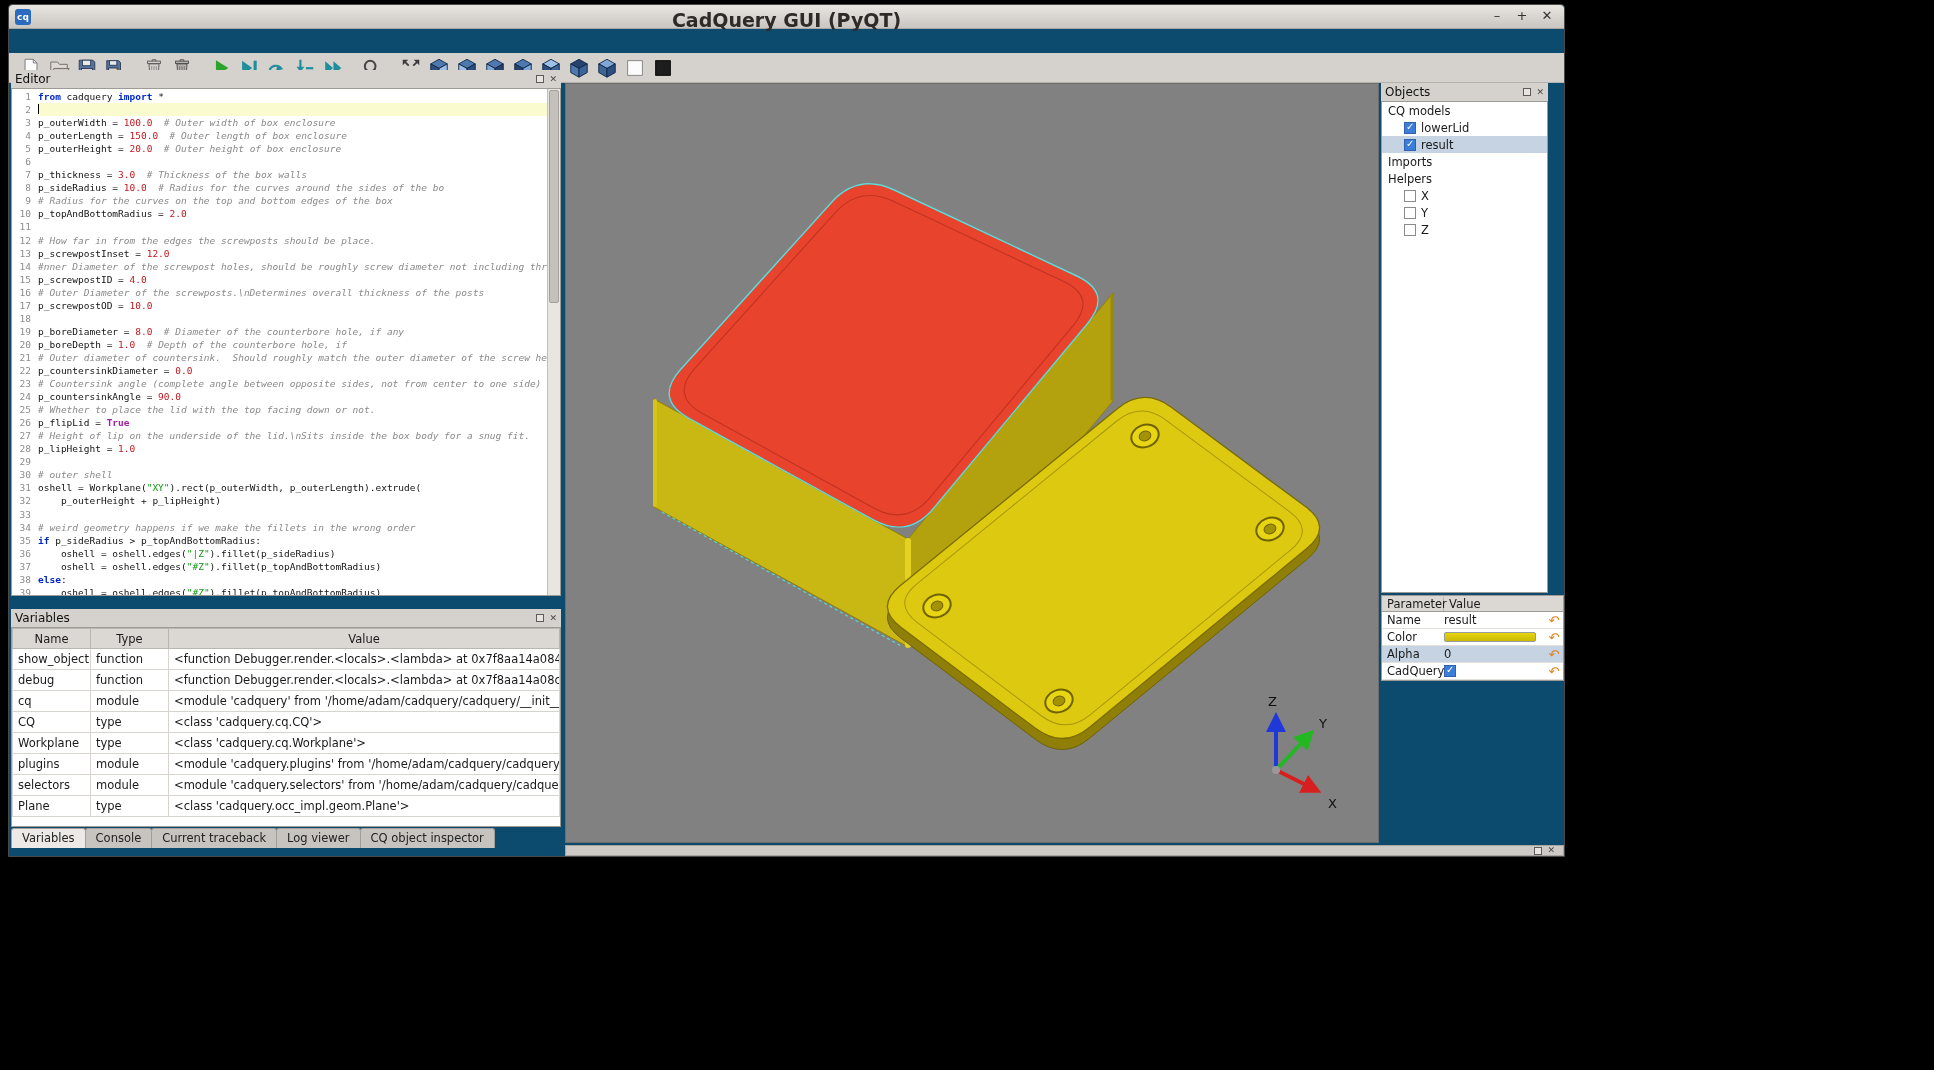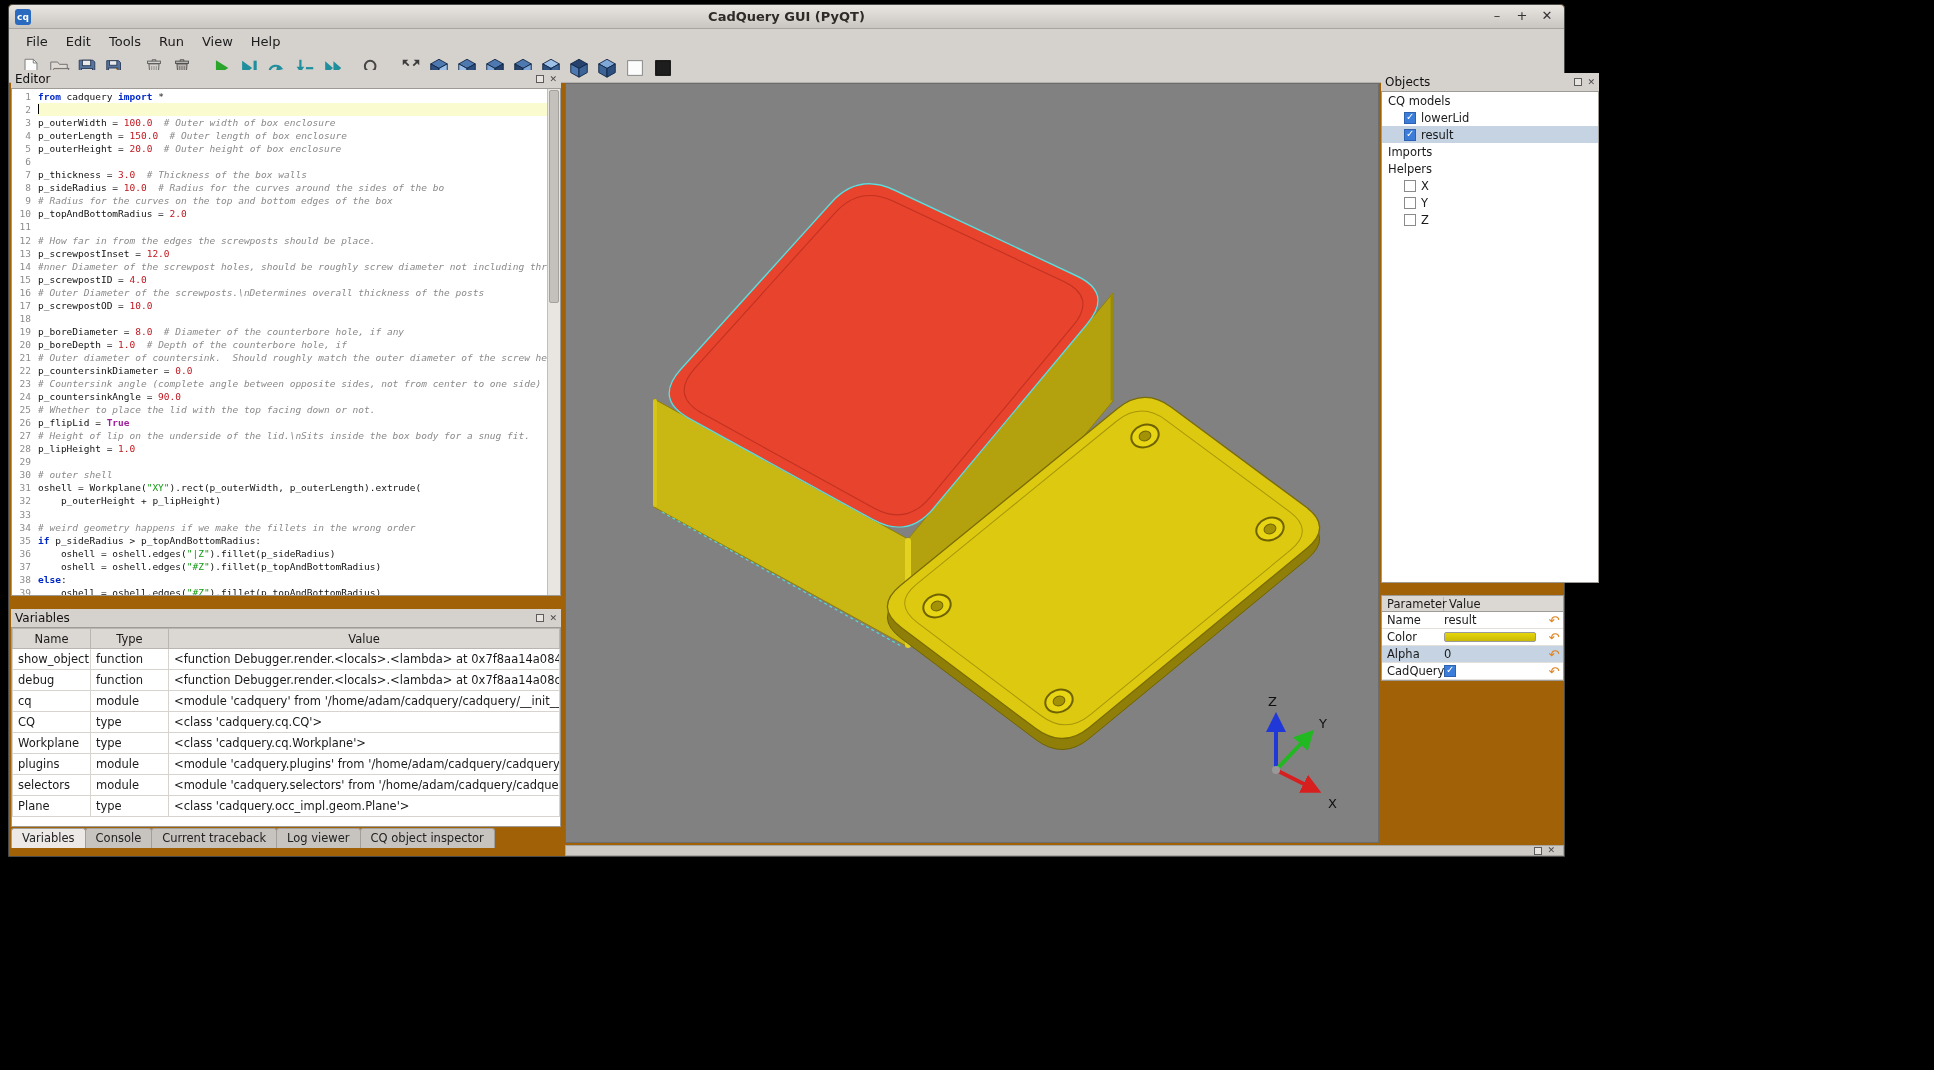--- a/index.html
+++ b/index.html
@@ -1,27 +1,27 @@
 <!DOCTYPE html>
 <html style="--selection-blue: #3b7dd8; --selection-row: #c5d3e2; --run-green: #2aa42a; --debug-teal: #1f8f9e; --model-red: #e8432d; --model-red-edge: #5cdede; --model-yellow-top: #ddca10; --model-yellow-left: #c9b713; --model-yellow-right: #b3a20e; --viewport-bg: #818181; --cursor-line: #fbfbd0; --swatch-yellow: #e6d60a; --axis-x: #d81f1f; --axis-y: #22b822; --axis-z: #2038d8;"><head>
 <meta charset="utf-8">
 <style>
   html,body{margin:0;padding:0;background:#000;}
   *{box-sizing:border-box;}
   .screen{position:relative;width:1934px;height:1070px;background:#000;overflow:hidden;
           font-family:"DejaVu Sans","Liberation Sans",sans-serif;color:#1a1a1a;}
-  .window{position:absolute;left:8px;top:4px;width:1557px;height:853px;background:#a16207;
+  .window{position:absolute;left:8px;top:4px;width:1557px;height:853px;background:#0c4a6e;
           border:1px solid #4a4a4a;border-radius:4px 4px 0 0;}
 
   
   .titlebar{position:absolute;left:0;top:0;right:0;height:24px;border-radius:4px 4px 0 0;
             background:linear-gradient(#e9e5e1,#c9c5c1);border-bottom:1px solid #a9a5a1;}
   .app-logo{position:absolute;left:6px;top:4px;width:16px;height:16px;background:#2a6bc0;color:#fff;
             font-size:9px;font-weight:bold;text-align:center;line-height:16px;border-radius:3px;}
-  .title-text{position:absolute;left:0;right:0;top:4px;text-align:center;font-size:13px;font-weight:bold;color:#2e2a28;}
+  .title-text{position:absolute;left:0;right:0;top:4px;text-align:center;font-size:19px;font-weight:bold;color:#2e2a28;}
   .win-controls{position:absolute;right:10px;top:3px;display:flex;gap:11px;}
   .wc{font-size:13px;color:#333;width:14px;text-align:center;cursor:default;}
 
   
   .menubar{position:absolute;left:0;top:24px;right:0;height:24px;background:#d5d1cd;display:flex;align-items:center;padding-left:8px;}
   .menu-item{font-size:13px;padding:2px 9px;color:#1c1c1c;}
 
   
   .toolbar{position:absolute;left:0;top:48px;right:0;height:30px;background:#d5d1cd;
            border-bottom:1px solid #b5b1ad;display:flex;align-items:center;padding-left:8px;}
@@ -67,21 +67,21 @@
   .tab{font-size:11.5px;padding:2px 10px 3px 10px;border:1px solid #a29e9a;border-bottom:none;background:#c7c3bf;
        margin-right:-1px;border-radius:3px 3px 0 0;color:#222;}
   .tab.active{background:#ece9e6;font-weight:normal;position:relative;z-index:2;}
 
   
   .viewport{position:absolute;left:556px;top:78px;width:814px;height:760px;background:var(--viewport-bg,#818181);
             border:1px solid #6d6d6d;overflow:hidden;}
   .scene text{fill:#101010;font-size:13px;font-family:"DejaVu Sans",sans-serif;}
 
   
-  .dock-objects{position:absolute;left:1372px;top:68px;width:218px;height:510px;}
+  .dock-objects{position:absolute;left:1372px;top:78px;width:167px;height:510px;}
   .objects-body{position:absolute;left:0;top:18px;right:0;bottom:0;background:#fff;border:1px solid #9e9a96;overflow:hidden;text-align:center;}
   .tree-row{height:17px;display:flex;align-items:center;font-size:11.5px;gap:5px;}
   .tree-row.sel{background:var(--selection-row,#c5d3e2);}
   .cb{width:12px;height:12px;border:1px solid #8a8a8a;background:#fff;display:inline-block;position:relative;flex:none;}
   .cb.checked{background:var(--selection-blue,#3b7dd8);border-color:#2f62ae;}
   .cb.checked::after{content:"✓";position:absolute;left:1px;top:-2px;color:#fff;font-size:10px;}
 
   
   .dock-params{position:absolute;left:1372px;top:590px;width:183px;height:248px;}
   .p-header{height:17px;background:#dbd7d3;border:1px solid #9e9a96;display:flex;font-size:11.5px;align-items:center;}
@@ -109,28 +109,20 @@
   <div class="titlebar">
     <span class="app-logo">cq</span>
     <span class="title-text">CadQuery GUI (PyQT)</span>
     <span class="win-controls">
       <span class="wc">–</span>
       <span class="wc">+</span>
       <span class="wc">✕</span>
     </span>
   </div>
 
-  <div class="menubar">
-        <span class="menu-item">File</span>
-        <span class="menu-item">Edit</span>
-        <span class="menu-item">Tools</span>
-        <span class="menu-item">Run</span>
-        <span class="menu-item">View</span>
-        <span class="menu-item">Help</span>
-      </div>
 
   <div class="toolbar">
     <button class="tbtn">
           <svg viewBox="0 0 24 24" width="22" height="22">
             <path d="M5.5 2.5h9l4 4v15h-13z" fill="#fcfcfc" stroke="#767676"></path>
             <path d="M14.5 2.5v4h4" fill="none" stroke="#767676"></path>
           </svg>
         </button>
     <button class="tbtn">
           <svg viewBox="0 0 24 24" width="22" height="22">

